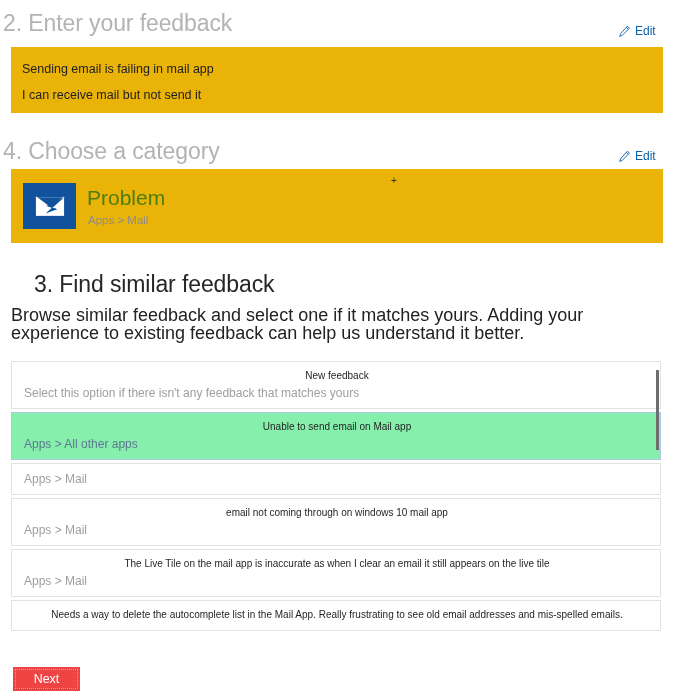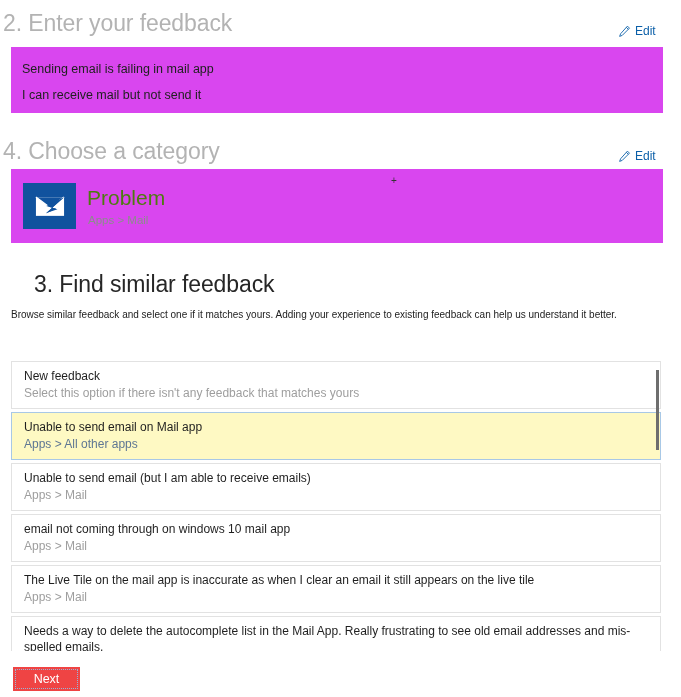--- a/index.html
+++ b/index.html
@@ -38,21 +38,21 @@
     font-size: 12px;
     cursor: pointer;
     user-select: none;
   }
   .edit-link .pencil { display: block; width: 13px; height: 13px; }
   .edit-label { line-height: 1; }
 
   
   .gray-panel {
     position: absolute;
-    background: #d946ef;
+    background: #eab308;
   }
 
   .fb-line {
     position: absolute;
     font-size: 12.5px;
     color: #212121;
     white-space: nowrap;
   }
 
   
@@ -89,21 +89,21 @@
     line-height: 5px;
     text-align: center;
     user-select: none;
   }
 
   
   .intro {
     position: absolute;
     left: 11px; top: 306px;
     width: 654px;
-    font-size: 10px;
+    font-size: 18px;
     line-height: 18px;
     color: #222222;
   }
 
   
   .fb-list {
     position: absolute;
     left: 11px; top: 361px;
     width: 650px;
     height: 290px;
@@ -111,27 +111,28 @@
   }
   .fb-item {
     position: relative;
     border: 1px solid #e2e2e2;
     background: #ffffff;
     padding: 6px 10px 7px 12px;
     margin-bottom: 3px;
     cursor: pointer;
   }
   .fb-item.selected {
-    background: #fef9c3;
+    background: #86efac;
     border-color: #a8c8e6;
   }
   .fb-title {
-    font-size: 12px;
+    font-size: 10px;
     color: #1f1f1f;
     line-height: 16px;
+    text-align: center;
   }
   .fb-item.placeholder .fb-title { color: #1f1f1f; }
   .fb-sub {
     font-size: 12px;
     color: #9e9e9e;
     line-height: 16px;
     margin-top: 1px;
   }
   .fb-item.selected .fb-sub { color: #5e7693; }
 
@@ -224,21 +225,20 @@
       <div class="fb-title">New feedback</div>
       <div class="fb-sub">Select this option if there isn't any feedback that matches yours</div>
     </div>
 
     <div class="fb-item selected">
       <div class="fb-title">Unable to send email on Mail app</div>
       <div class="fb-sub">Apps &gt; All other apps</div>
     </div>
 
     <div class="fb-item">
-      <div class="fb-title">Unable to send email (but I am able to receive emails)</div>
       <div class="fb-sub">Apps &gt; Mail</div>
     </div>
 
     <div class="fb-item">
       <div class="fb-title">email not coming through on windows 10 mail app</div>
       <div class="fb-sub">Apps &gt; Mail</div>
     </div>
 
     <div class="fb-item">
       <div class="fb-title">The Live Tile on the mail app is inaccurate as when I clear an email it still appears on the live tile</div>

